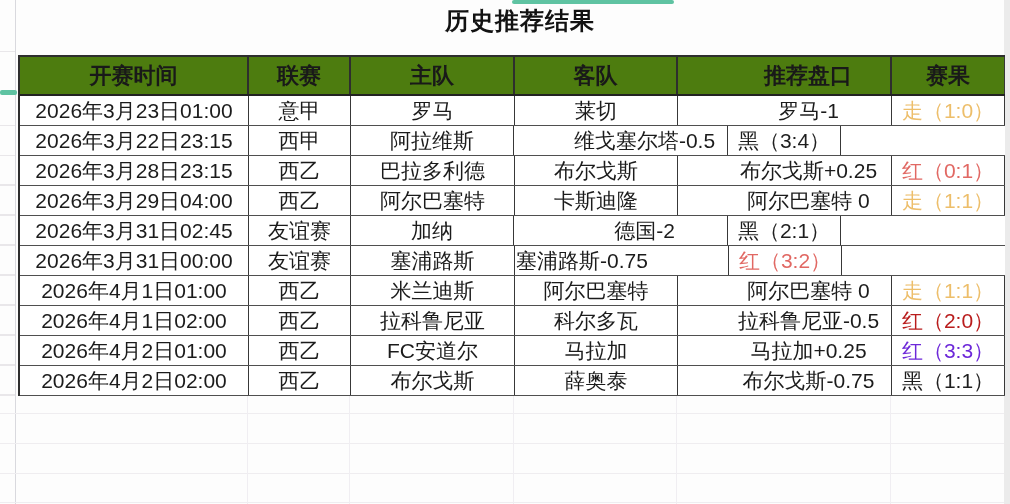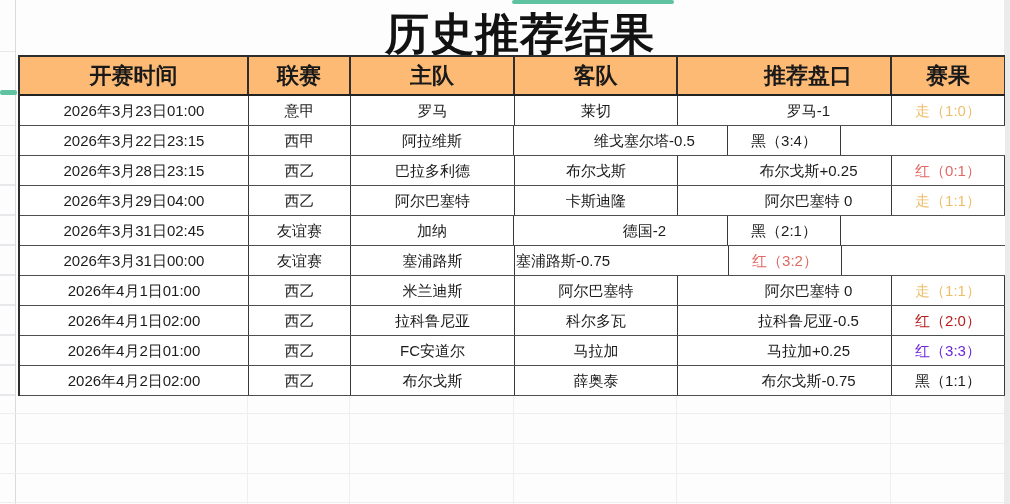--- a/index.html
+++ b/index.html
@@ -17,31 +17,31 @@
   .below-vline { position:absolute; top:396px; width:1px; height:108px; background:#f0eef2; }
 
   
   .sel-top { position:absolute; left:512px; top:0; width:162px; height:4px; border-radius:2px; }
   .sel-left { position:absolute; left:0; top:90px; width:17px; height:5px; border-radius:2px; }
 
   
   .right-strip { position:absolute; right:0; top:0; width:6px; height:504px; background:#ebebeb; }
 
   .title { position:absolute; left:30px; top:5px; width:980px; text-align:center;
-           font-size:44px; font-weight:bold; color:#121212; letter-spacing:1px; }
+           font-size:24px; font-weight:bold; color:#121212; letter-spacing:1px; }
 
   .sheet { position:absolute; left:18px; top:55px; width:987px;
            border-left:2px solid #2e2e2e; background:#ffffff; }
 
   .hrow { display:flex; height:41px; border-top:2px solid #2e2e2e; border-bottom:2.5px solid #222; }
   .hcell { display:flex; align-items:center; justify-content:center;
            font-size:22px; font-weight:bold; color:#191919; border-right:2px solid #2e2e2e; }
 
   .row { display:flex; height:30px; border-bottom:1.5px solid #4f4f4f; background:#fff; }
-  .cell { display:flex; align-items:center; justify-content:center; font-size:15px; color:#1b1b1b;
+  .cell { display:flex; align-items:center; justify-content:center; font-size:21px; color:#1b1b1b;
           border-right:1.5px solid #383838; white-space:nowrap; overflow:visible; line-height:1; }
 
   .c-time     { width:229px; }
   .c-league   { width:102px; }
   .c-home     { width:164px; }
   .c-away     { width:163px; }
   .c-handicap { width:214px;padding-left:48px; }
   .c-result   { width:113px; border-right:1.5px solid #383838; }
   .align-left { justify-content:flex-start; padding-left:1px; }
 </style>
@@ -65,21 +65,21 @@
   <div class="below-vline" style="left:890px"></div>
 
   <div class="sel-top" style="background-color: rgb(95, 195, 162);"></div>
   <div class="sel-left" style="background-color: rgb(95, 195, 162);"></div>
   <div class="right-strip"></div>
 
   <div class="title">历史推荐结果</div>
 
   <div class="sheet">
 
-    <div class="hrow" style="background-color: #fdba74;">
+    <div class="hrow" style="background-color: #4d7c0f;">
       <div class="hcell c-time">开赛时间</div>
       <div class="hcell c-league">联赛</div>
       <div class="hcell c-home">主队</div>
       <div class="hcell c-away">客队</div>
       <div class="hcell c-handicap">推荐盘口</div>
       <div class="hcell c-result">赛果</div>
     </div>
 
     <div class="row">
       <div class="cell c-time">2026年3月23日01:00</div>

